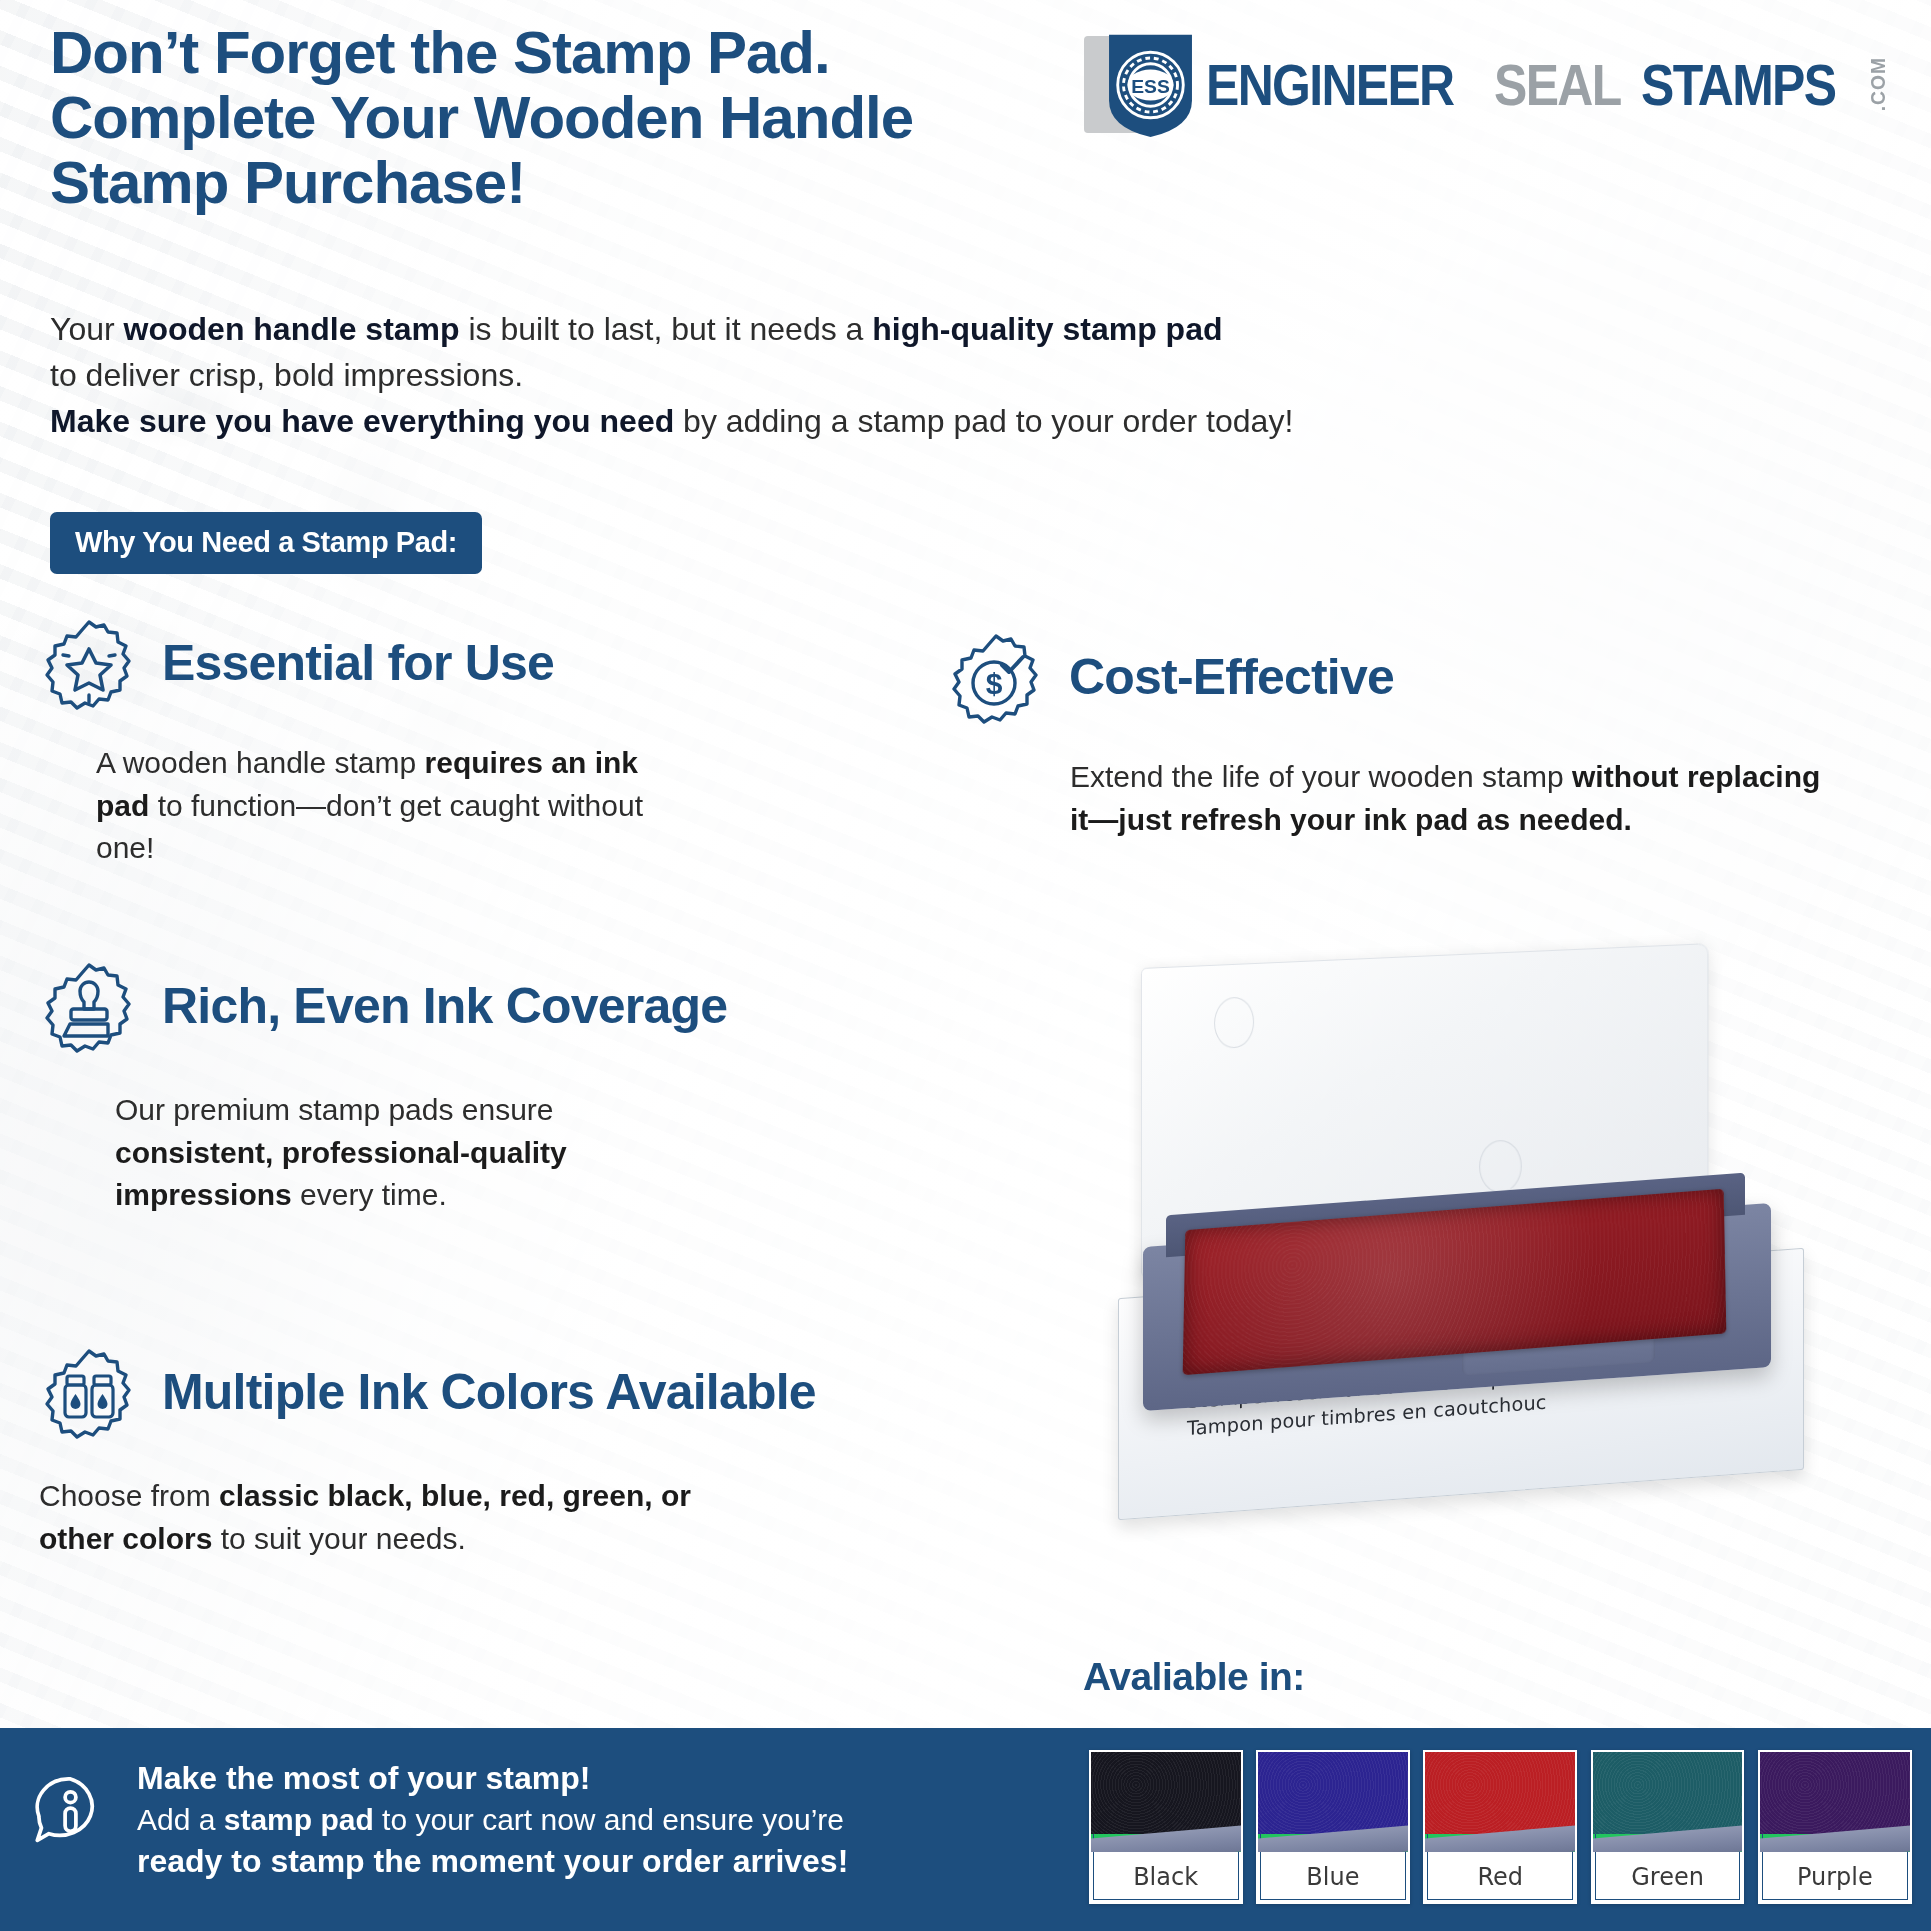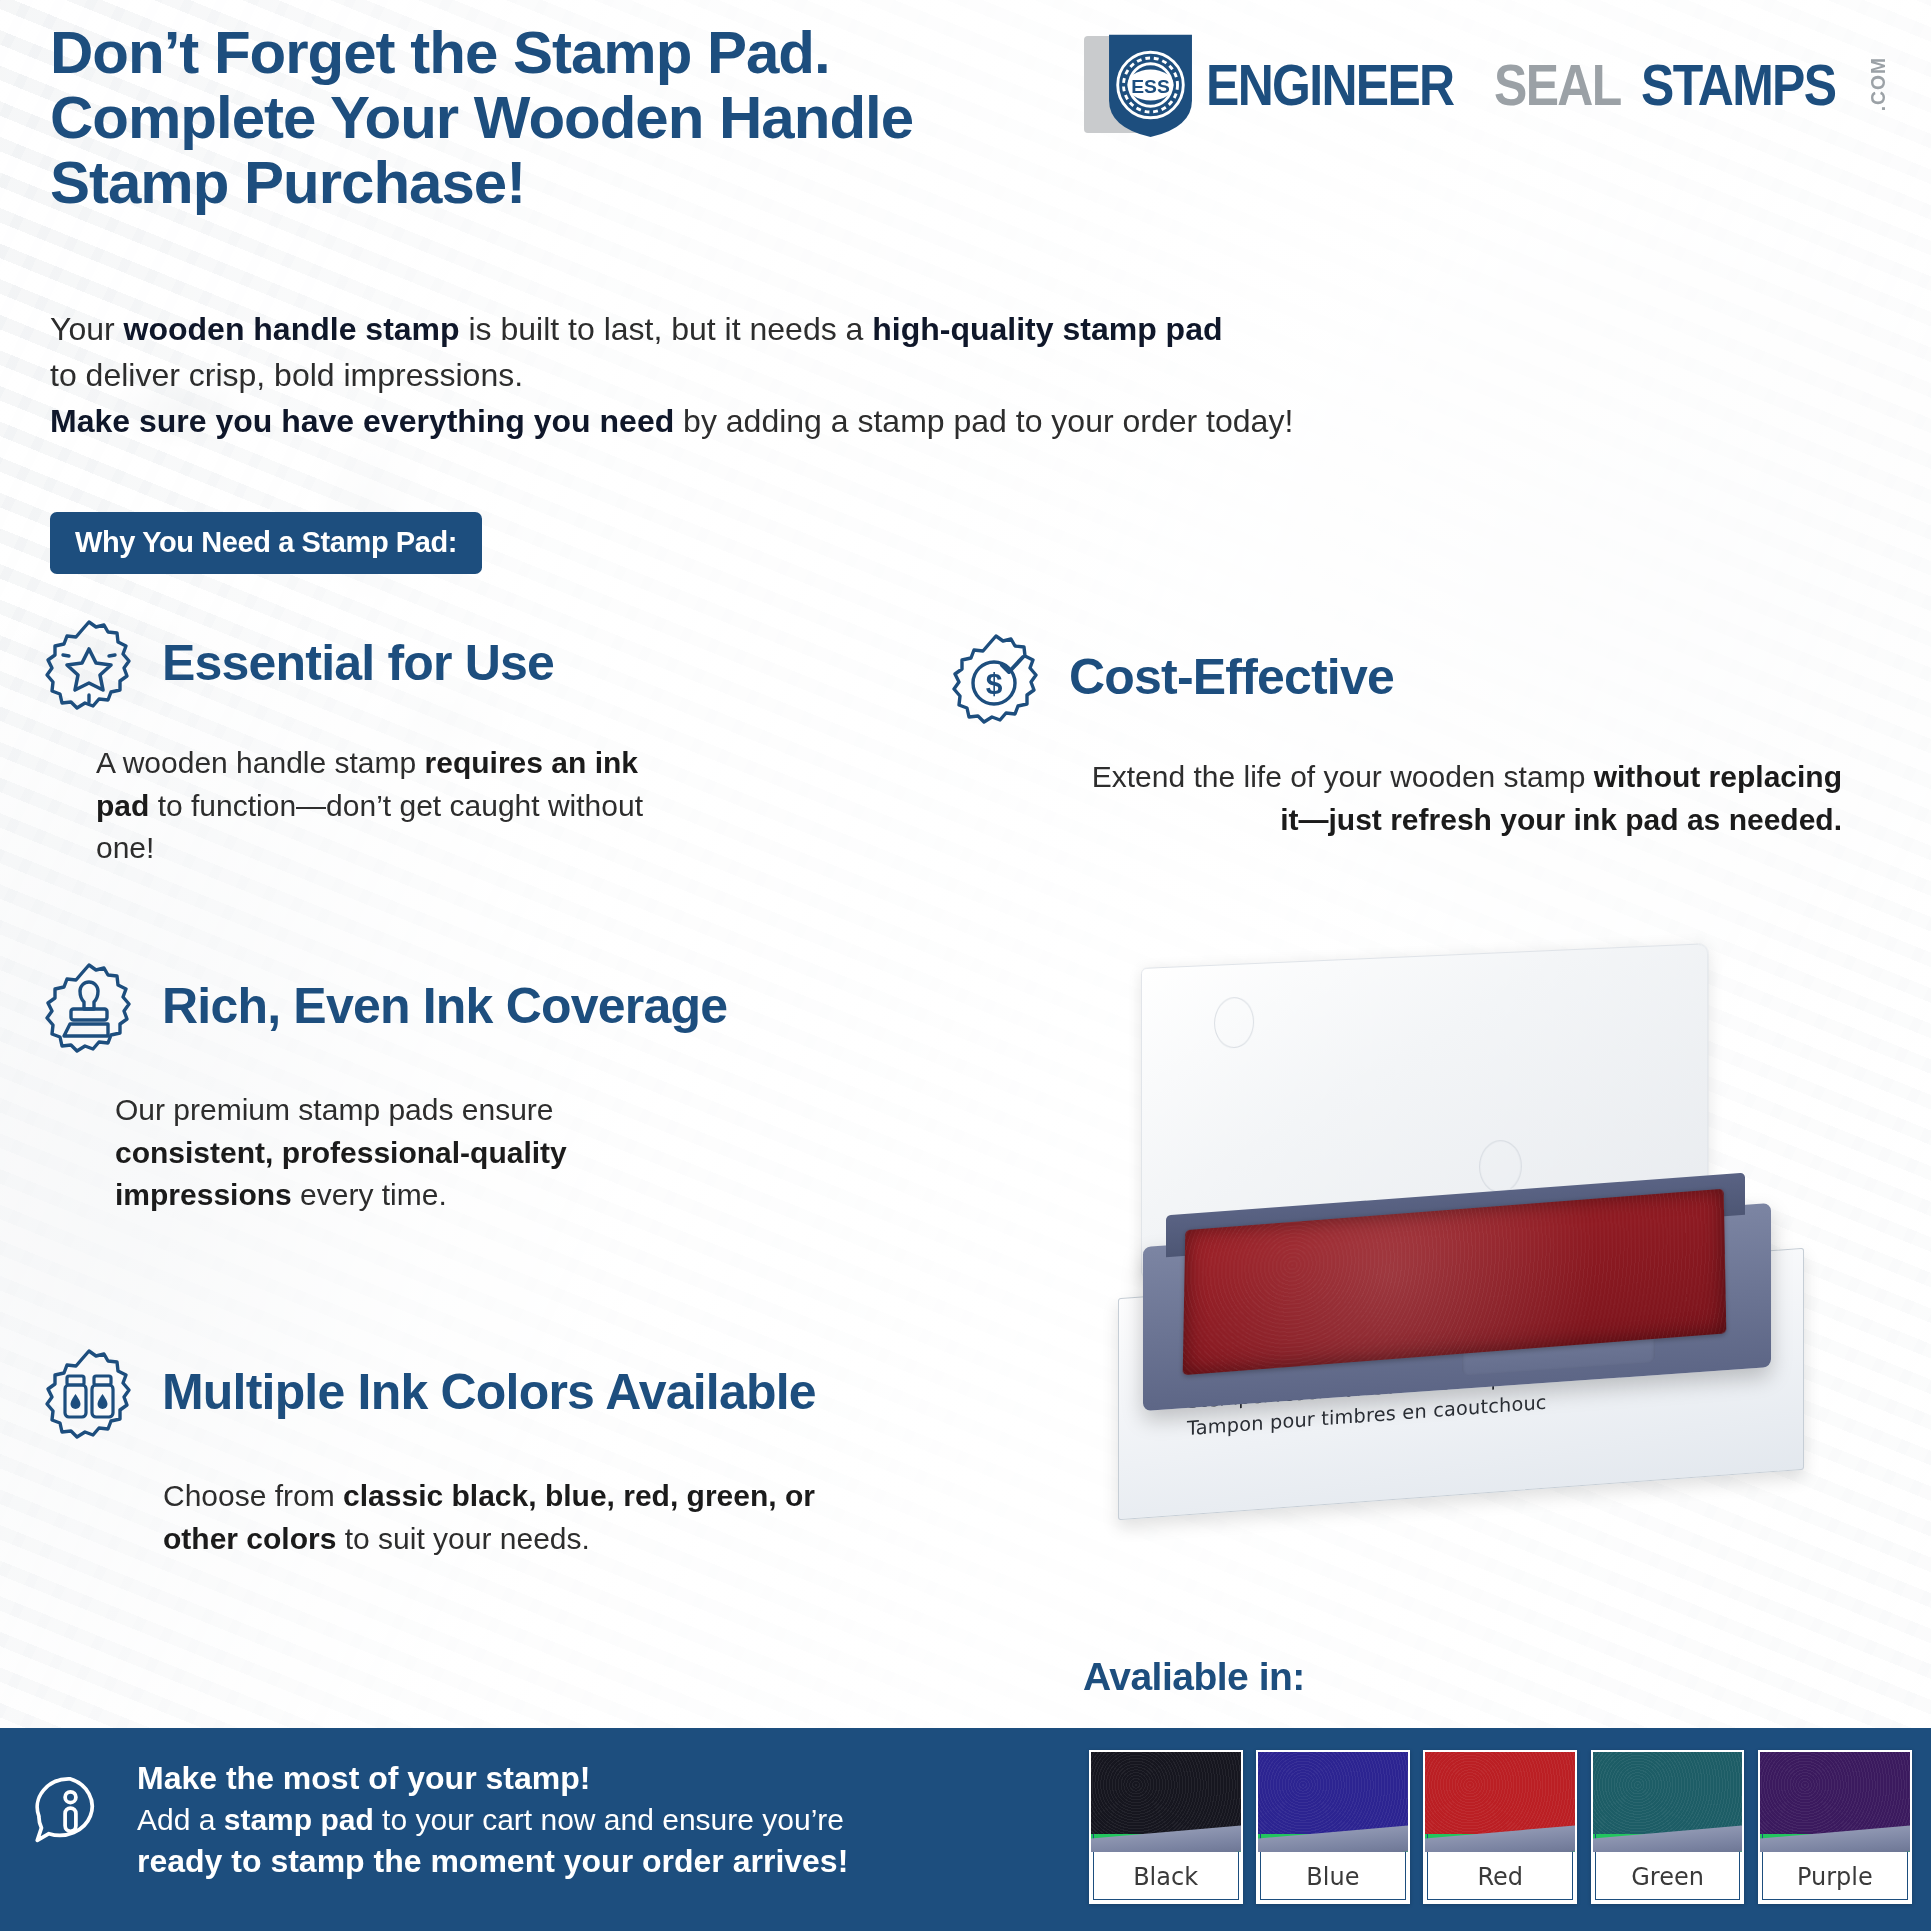--- a/index.html
+++ b/index.html
@@ -102,27 +102,27 @@
   }
   .feat-body{
     font-size:30px; line-height:1.42; color:#2d2d2d; font-weight:400;
   }
   .feat-body b{ font-weight:800; color:#1b1b1b; }
 
   #f-essential{ left:39px; top:623px; width:714px; }
   #f-essential .feat-body{ margin-left:57px; margin-top:25px; width:599px;}
 
   #f-cost{ left:946px; top:637px; width:869px; }
-  #f-cost .feat-body{ margin-left:124px; margin-top:25px; width:772px;text-align:right;}
+  #f-cost .feat-body{ margin-left:124px; margin-top:25px; width:772px;}
 
   #f-rich{ left:39px; top:966px; width:734px; }
   #f-rich .feat-body{ margin-left:76px; margin-top:29px; width:579px;}
 
   #f-colors{ left:39px; top:1352px; width:792px; }
-  #f-colors .feat-body{ margin-left:124px; margin-top:29px; width:676px;}
+  #f-colors .feat-body{ margin-top:29px; width:676px;}
 
   
   #product{
     position:absolute; left:1091px; top:966px; width:734px; height:560px;
   }
   
   #carton{
     position:absolute; left:27px; top:307px; width:686px; height:222px;
     background:linear-gradient(175deg,#fdfdfe 0%,#eef1f5 60%,#e3e8ee 100%);
     transform:skewY(-4.2deg);

